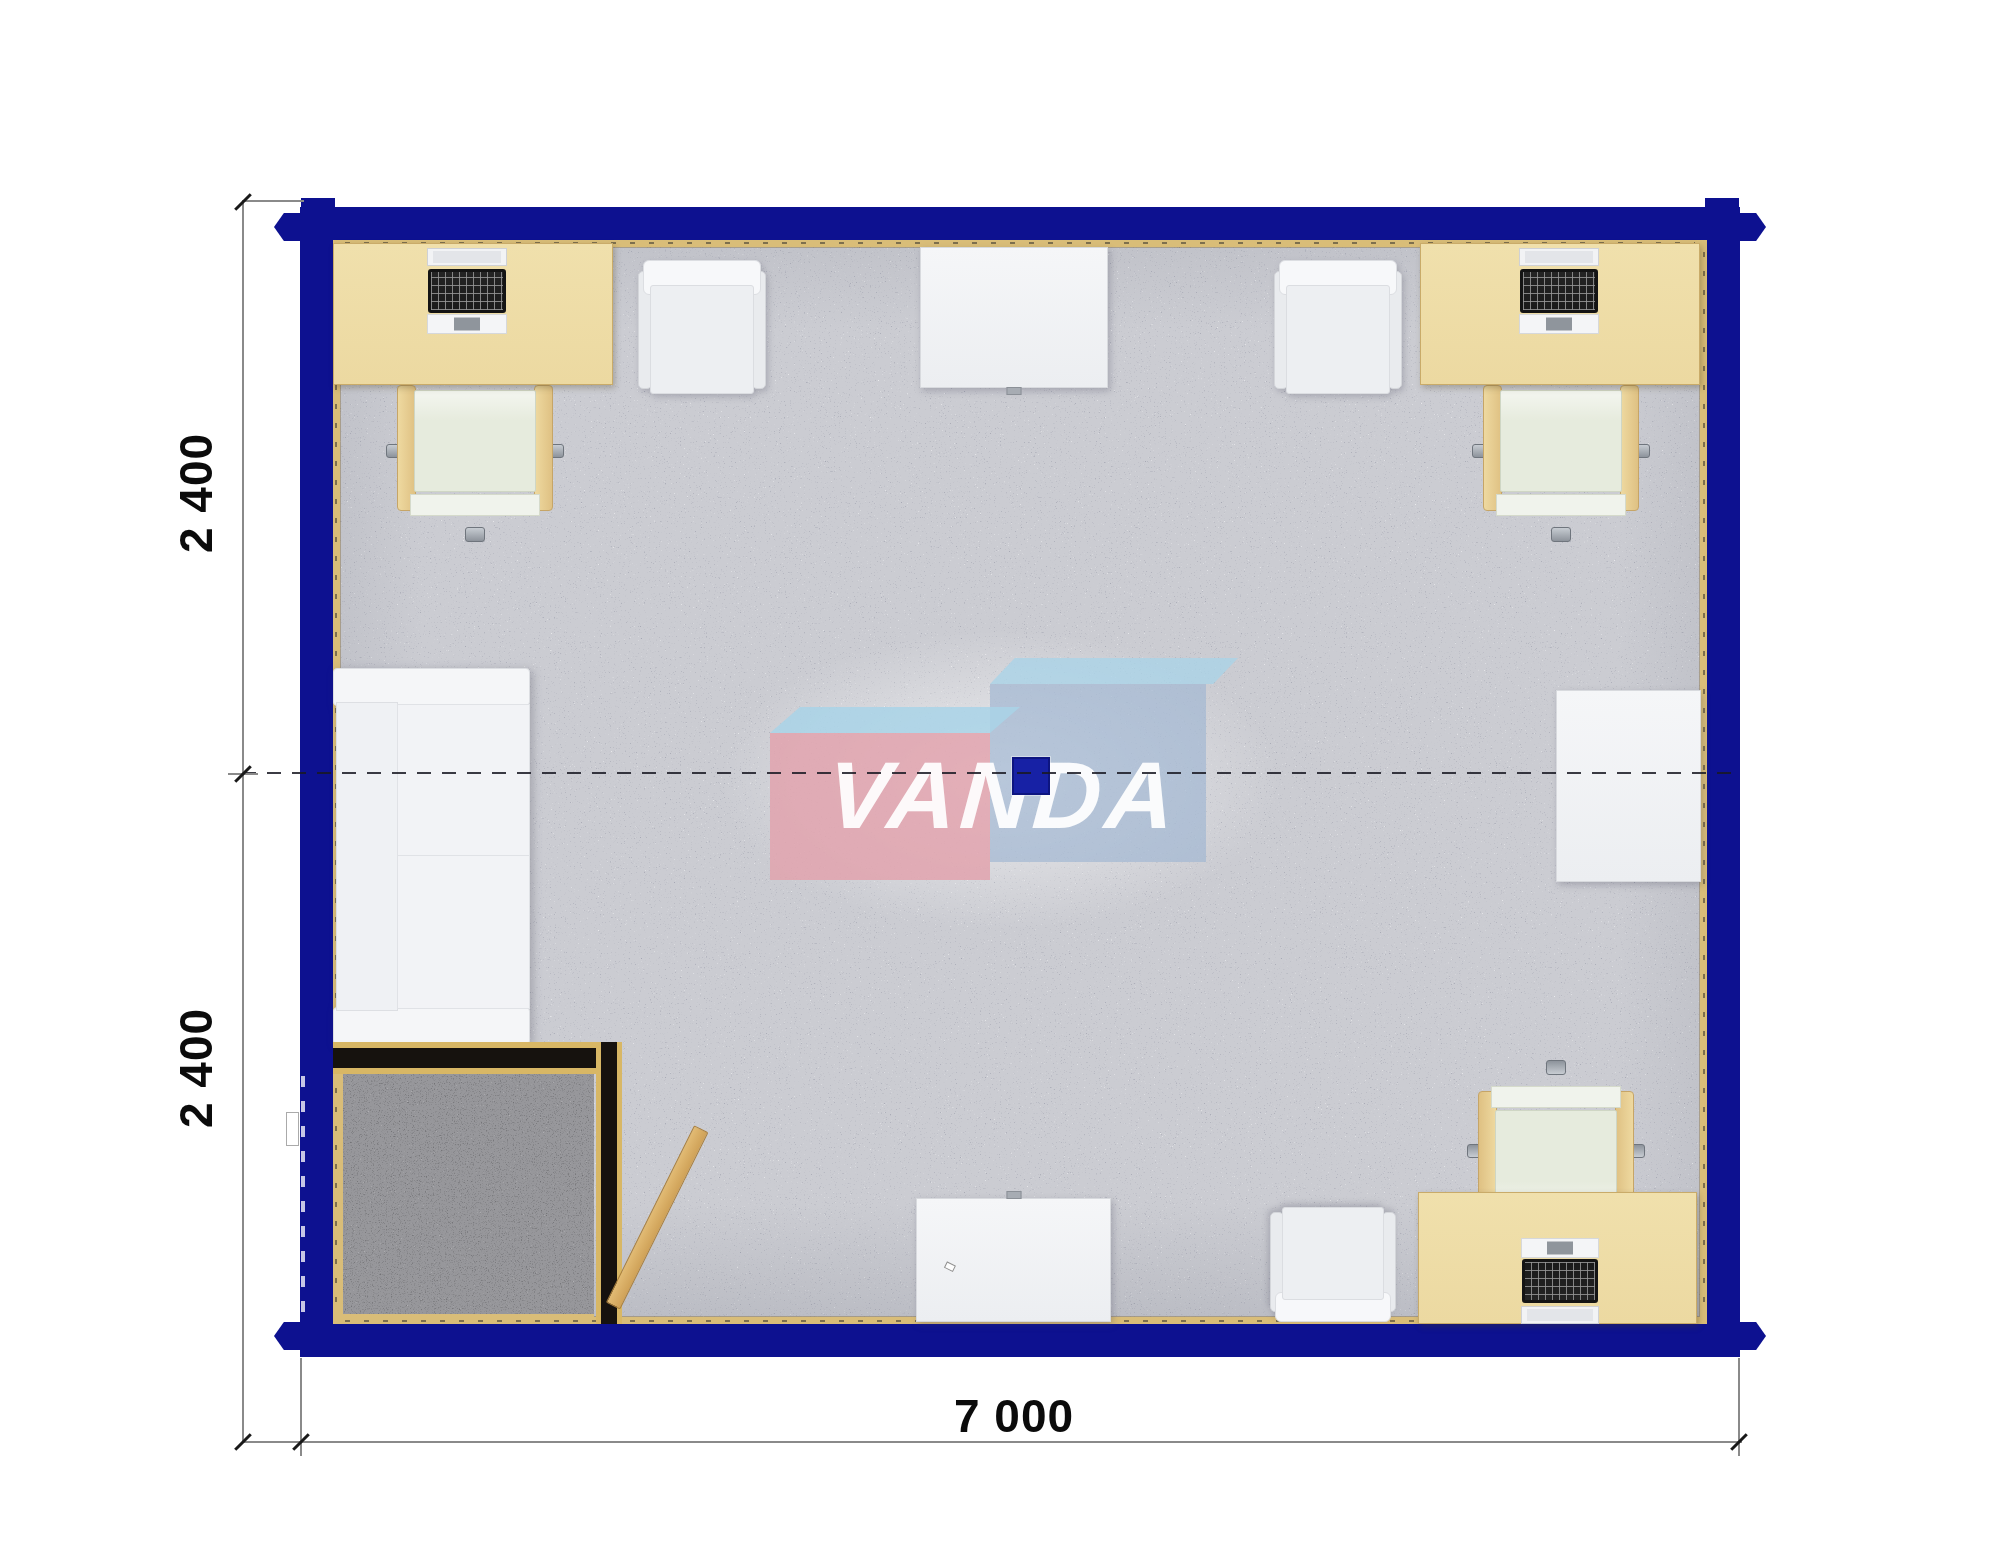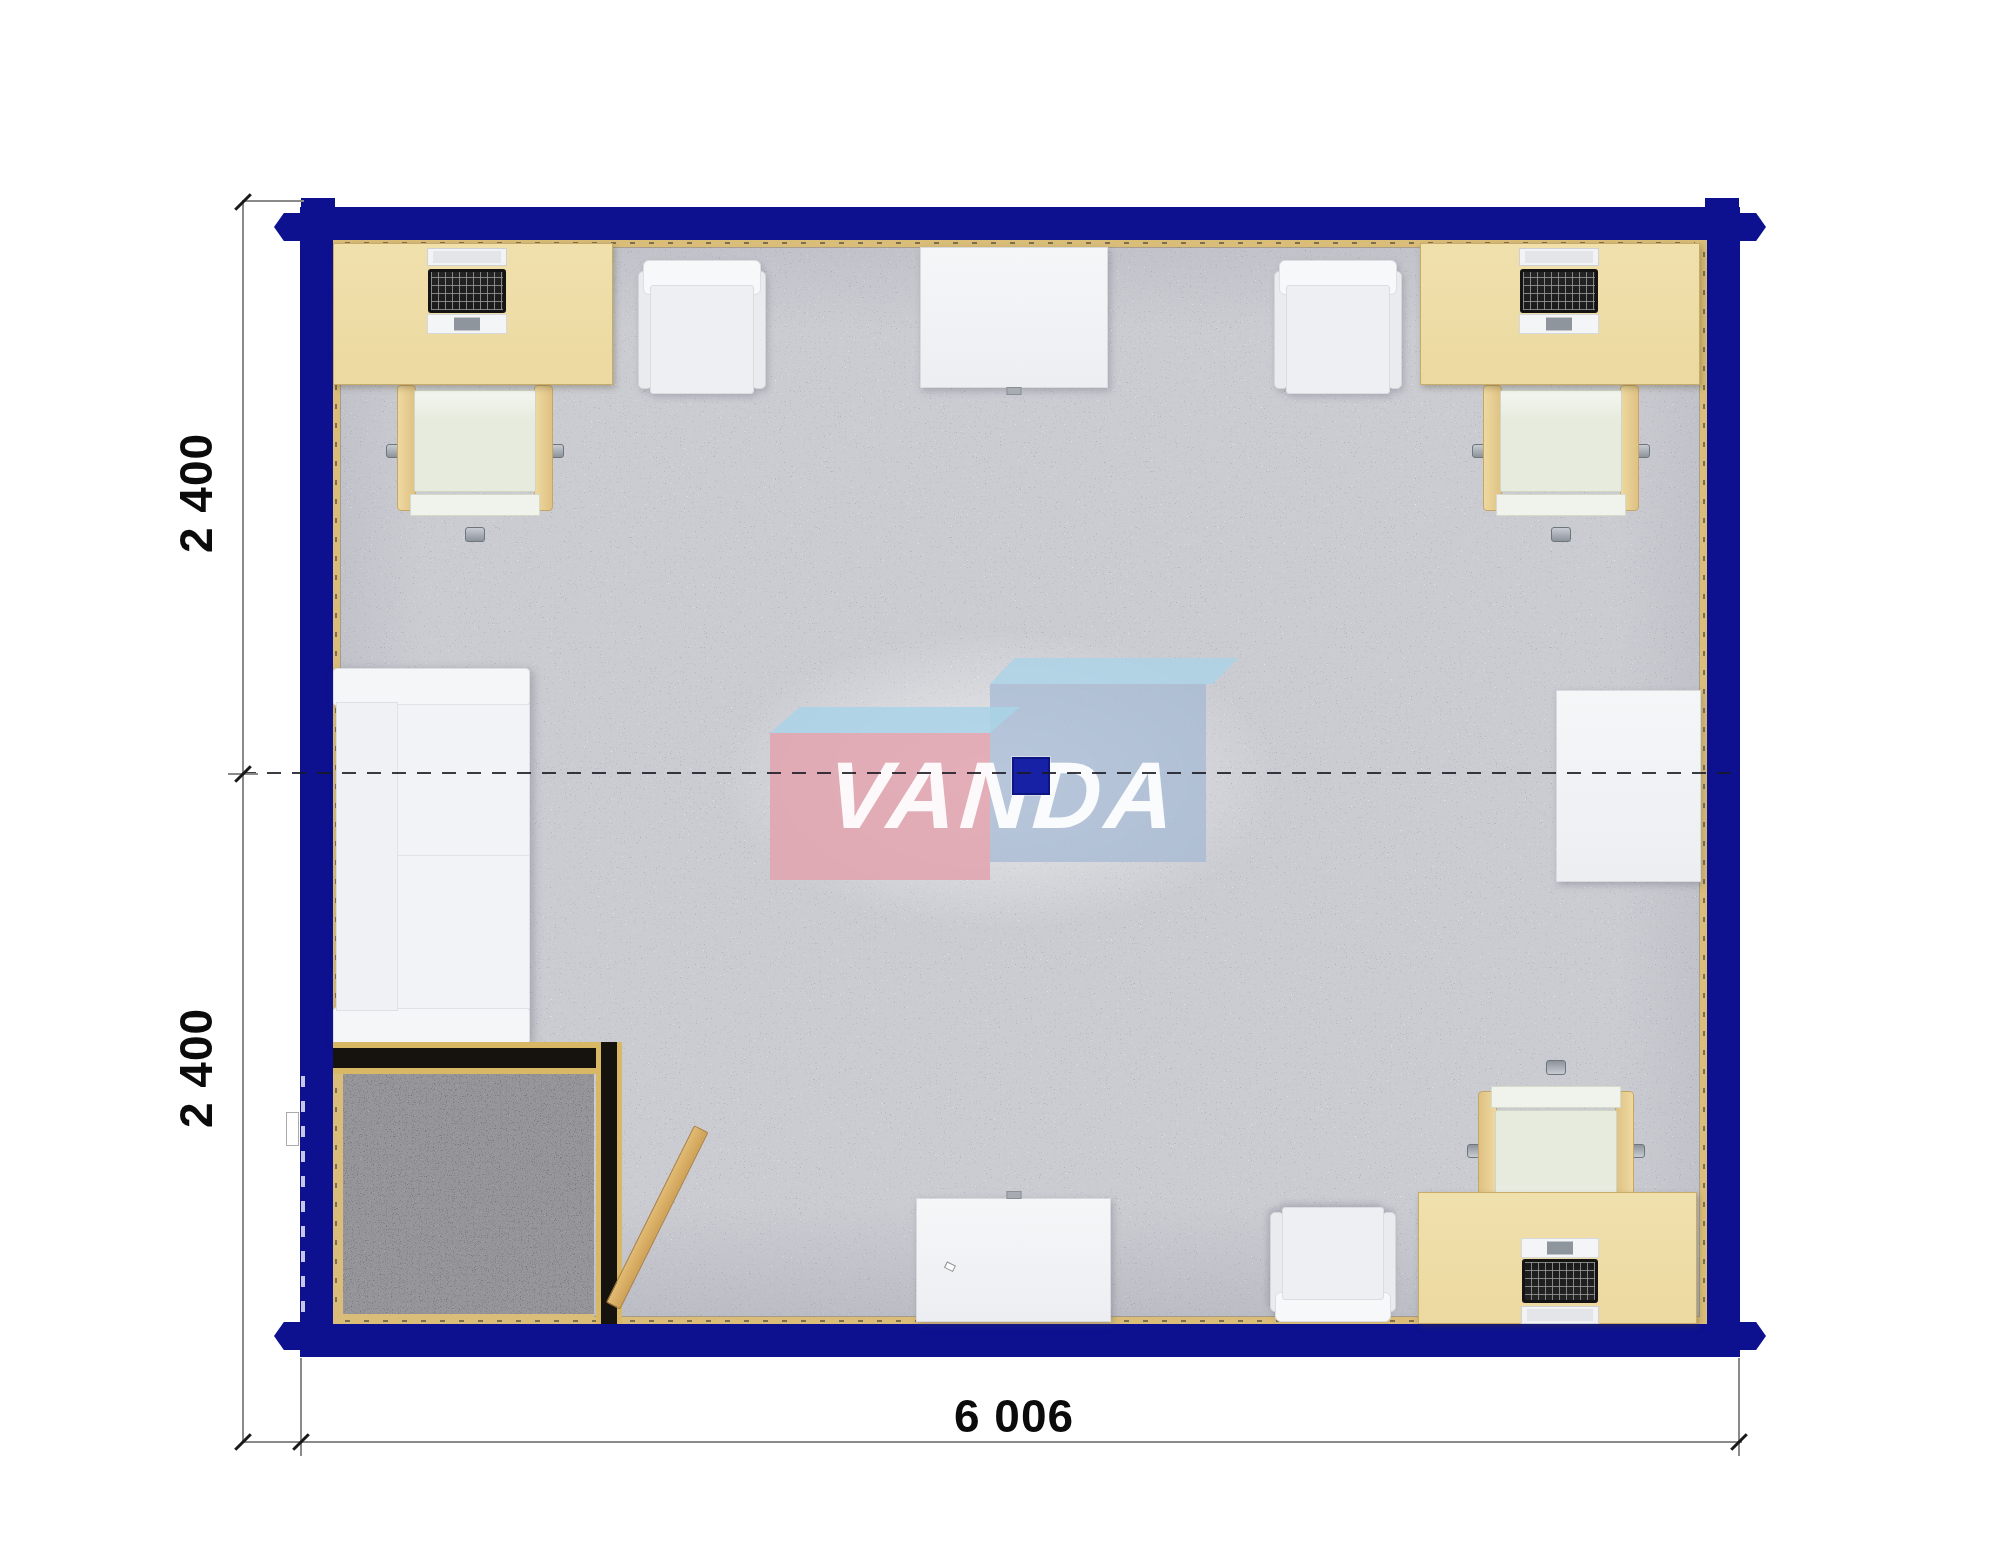--- a/index.html
+++ b/index.html
@@ -286,14 +286,14 @@
   <div class="dimline" style="left:300px;top:1358px;width:2px;height:98px;"></div>
   <div class="dimline" style="left:1738px;top:1358px;width:2px;height:98px;"></div>
   <div class="tick" style="left:243px;top:202px;"></div>
   <div class="tick" style="left:243px;top:774px;"></div>
   <div class="tick" style="left:243px;top:1442px;"></div>
   <div class="tick" style="left:301px;top:1442px;"></div>
   <div class="tick" style="left:1739px;top:1442px;"></div>
 
   <div class="dimtext rot" style="left:196px;top:493px;">2 400</div>
   <div class="dimtext rot" style="left:196px;top:1068px;">2 400</div>
-  <div class="dimtext" style="left:1014px;top:1416px;">6 006</div>
+  <div class="dimtext" style="left:1014px;top:1416px;">7 000</div>
 </div>
 
 </body></html>

